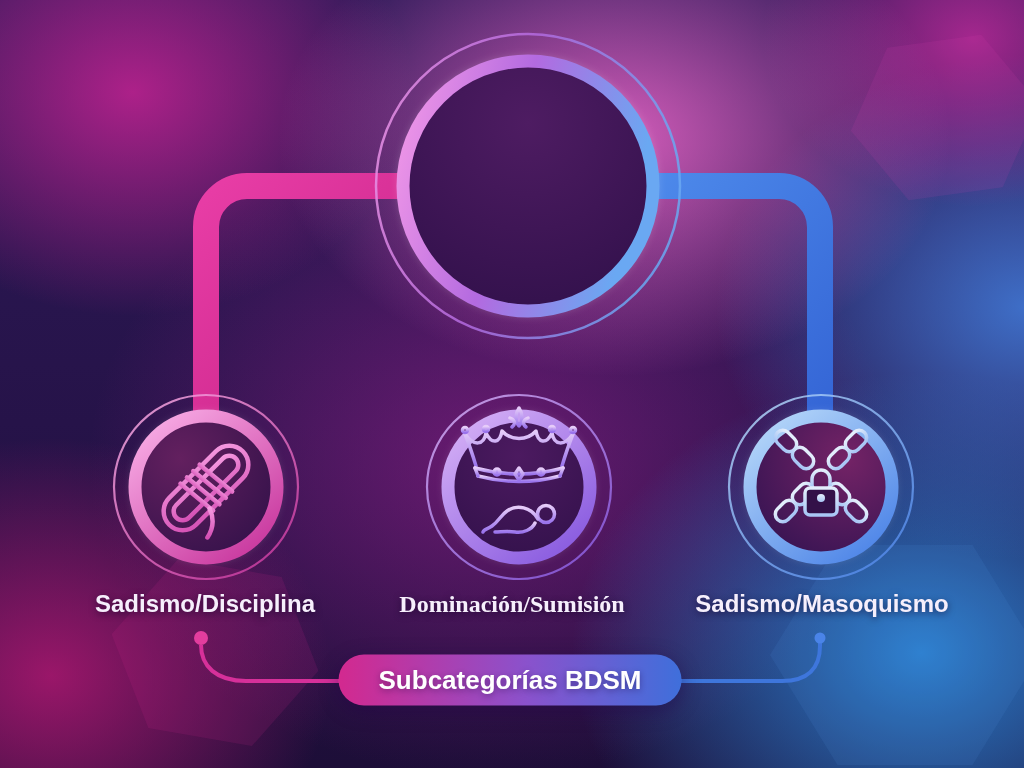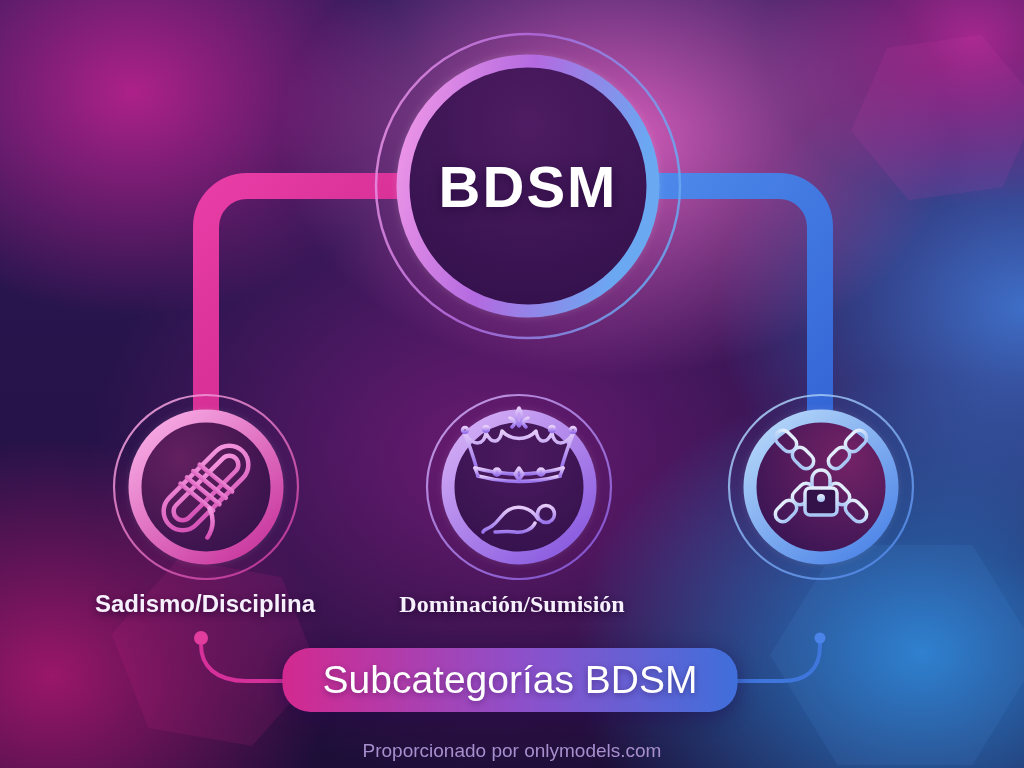--- a/index.html
+++ b/index.html
@@ -31,21 +31,21 @@
     font-size:24px;font-weight:700;color:#f6effc;white-space:nowrap;
     text-shadow:0 2px 7px rgba(20,0,40,0.6);
   }
   .label-left{left:205px;} .label-mid{left:512px;font-family:Liberation Serif, serif;} .label-right{left:822px;}
   .banner{
     position:absolute;left:510px;top:680px;transform:translate(-50%,-50%);
     padding:10px 40px;border-radius:28px;white-space:nowrap;
     background:linear-gradient(90deg,#d3298f 0%,#8a52cc 55%,#3f6fdb 100%);
     box-shadow:0 5px 20px rgba(30,5,70,0.45);
   }
-  .banner span{font-size:39px;font-weight:400;color:#ffffff;text-shadow:0 2px 6px rgba(30,0,60,0.4);}
+  .banner span{font-size:26px;font-weight:700;color:#ffffff;text-shadow:0 2px 6px rgba(30,0,60,0.4);}
   .footer{
     position:absolute;left:512px;top:751px;transform:translate(-50%,-50%);
     font-size:19px;color:#a78fce;white-space:nowrap;
   }
 </style>
 </head>
 <body>
 
 <div class="stage">
 
@@ -208,20 +208,19 @@
         <g>
           <path d="M -9 4 V -5 A 9 9 0 0 1 9 -5 V 4"></path>
           <rect x="-16" y="4" width="32" height="27" rx="5" fill="#331149"></rect>
           <circle cx="0" cy="14" r="4" fill="url(#iconChain)" stroke="none"></circle>
           <line x1="0" y1="17" x2="0" y2="24"></line>
         </g>
       </g>
     </g>
   </svg>
 
-  <div class="center-title">BDSM</div>
   <div class="node-label label-left">Sadismo/Disciplina</div>
   <div class="node-label label-mid">Dominación/Sumisión</div>
+  <div class="node-label label-right">Sadismo/Masoquismo</div>
   <div class="banner">
     <span>Subcategorías BDSM</span>
   </div>
-  <div class="footer">Proporcionado por onlymodels.com</div>
 </div>
 
 </body></html>

